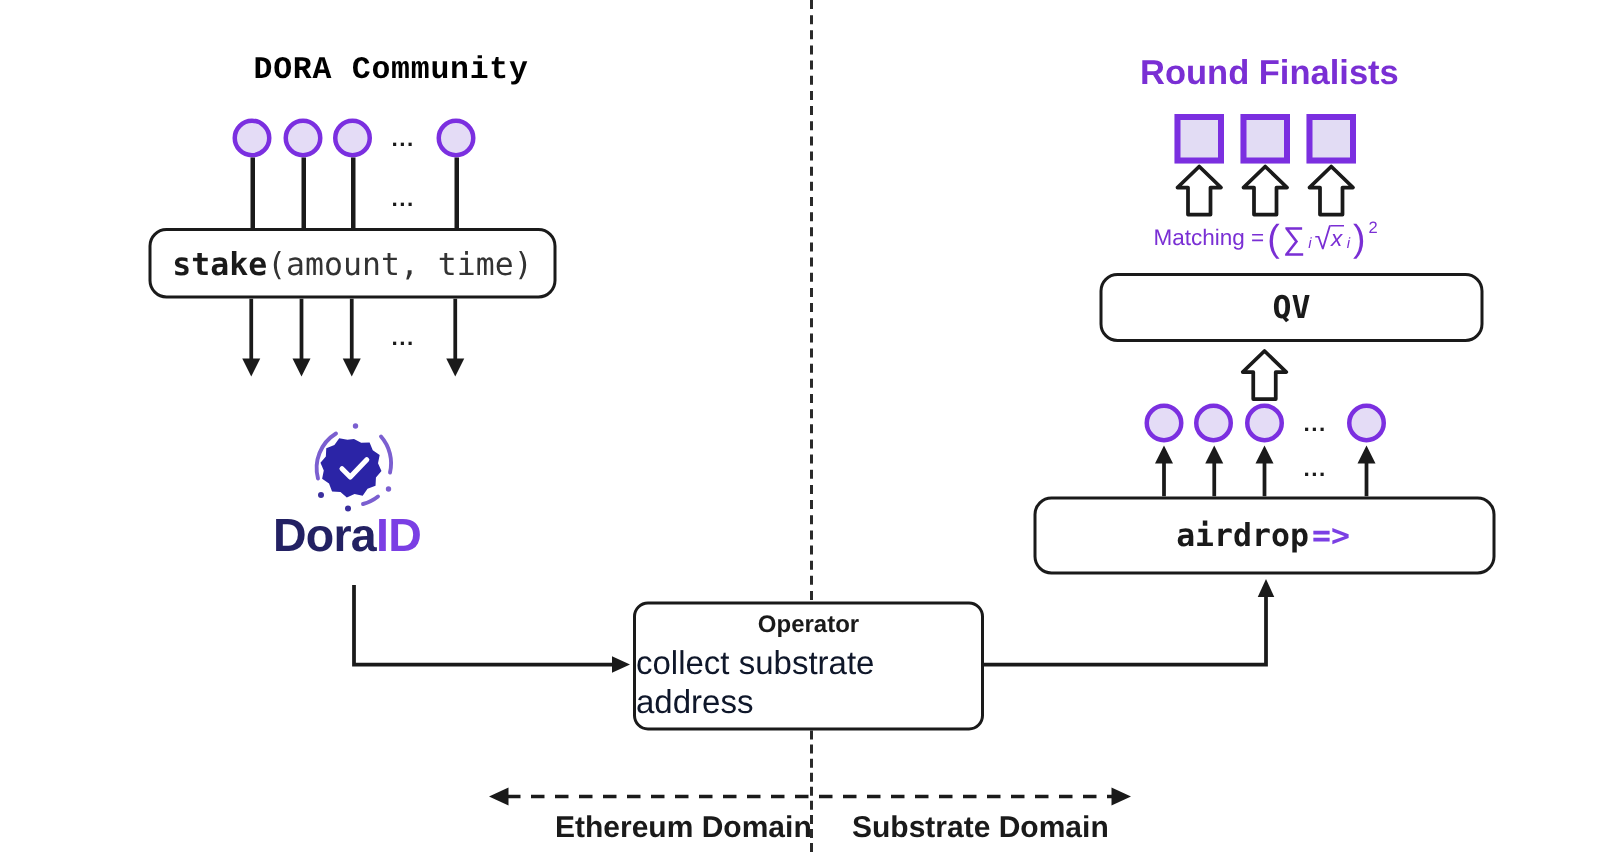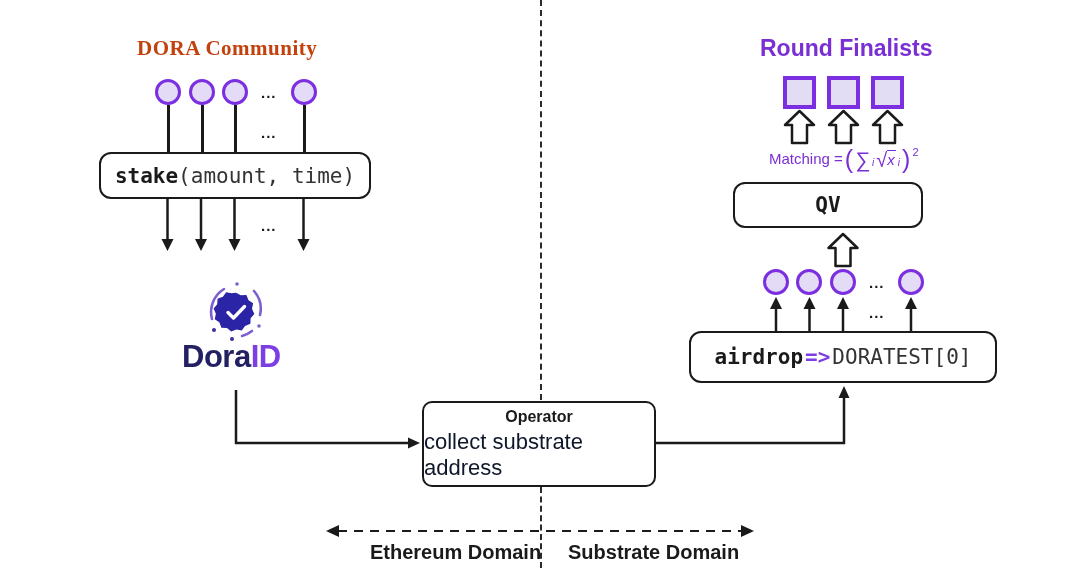--- a/index.html
+++ b/index.html
@@ -15,26 +15,27 @@
     position: relative;
     width: 1080px;
     height: 568px;
     background: #ffffff;
     overflow: hidden;
   }
   .abs { position: absolute; }
 
   
   .title-mono {
-    font-family: Liberation Serif, serif;
+    font-family: Liberation Mono, monospace;
     font-weight: bold;
     font-size: 21px;
     letter-spacing: 0.5px;
-    color: #c2410c;
-    white-space: nowrap;
+    color: #000000;
+    white-space: nowrap;
+    margin-left: 32px;
   }
   .title-sans {
     font-family: "Liberation Sans", sans-serif;
     font-weight: bold;
     font-size: 23px;
     color: #7a2fd4;
     white-space: nowrap;
   }
 
   
@@ -250,21 +251,21 @@
     <span class="paren">(</span>
     <span class="sigma">∑</span>
     <span class="sub">i</span>
     <span class="rsign">√</span>
     <span class="radical">x</span>
     <span class="sub">i</span>
     <span class="paren">)</span>
     <span class="sup">2</span>
   </div>
 
-  <div class="abs codebox" style="left:733px; top:182px; width:190px; height:46px;">
+  <div class="abs codebox" style="left:733px; top:182px; width:256px; height:46px;">
     <span class="bold">QV</span>
   </div>
 
   <svg class="abs" width="34" height="36" style="left:826px; top:232px;" viewBox="0 0 34 36">
     <path d="M17,2 L31.5,16 L24.5,16 L24.5,34 L9.5,34 L9.5,16 L2.5,16 Z" fill="#ffffff" stroke="#1a1a1a" stroke-width="2.5" stroke-linejoin="round"></path>
   </svg>
 
   <div class="abs circle" style="left:763px; top:269px;"></div>
   <div class="abs circle" style="left:796px; top:269px;"></div>
   <div class="abs circle" style="left:830px; top:269px;"></div>
@@ -283,21 +284,20 @@
       <path d="M49.5,1 L43.5,13 L55.5,13 Z"></path>
       <path d="M83,1 L77,13 L89,13 Z"></path>
       <path d="M151,1 L145,13 L157,13 Z"></path>
     </g>
   </svg>
   <div class="abs ellipsis" style="left:869px; top:305px;">...</div>
 
   <div class="abs codebox" style="left:689px; top:331px; width:308px; height:52px;">
     <span class="bold">airdrop</span>
       <span class="arrowop">=&gt;</span>
-      <span class="light">DORATEST[0]</span>
   </div>
 
   <svg class="abs" width="210" height="70" style="left:650px; top:382px;" viewBox="0 0 210 70">
     <path d="M4,61 L194,61 L194,16" stroke="#1a1a1a" stroke-width="2.5" fill="none"></path>
     <path d="M194,4 L188.5,16 L199.5,16 Z" fill="#1a1a1a"></path>
   </svg>
 
   <div class="abs opbox" style="left:422px; top:401px; width:234px; height:86px;">
     <div class="op-title">Operator</div>
     <div class="op-sub">collect substrate address</div>

